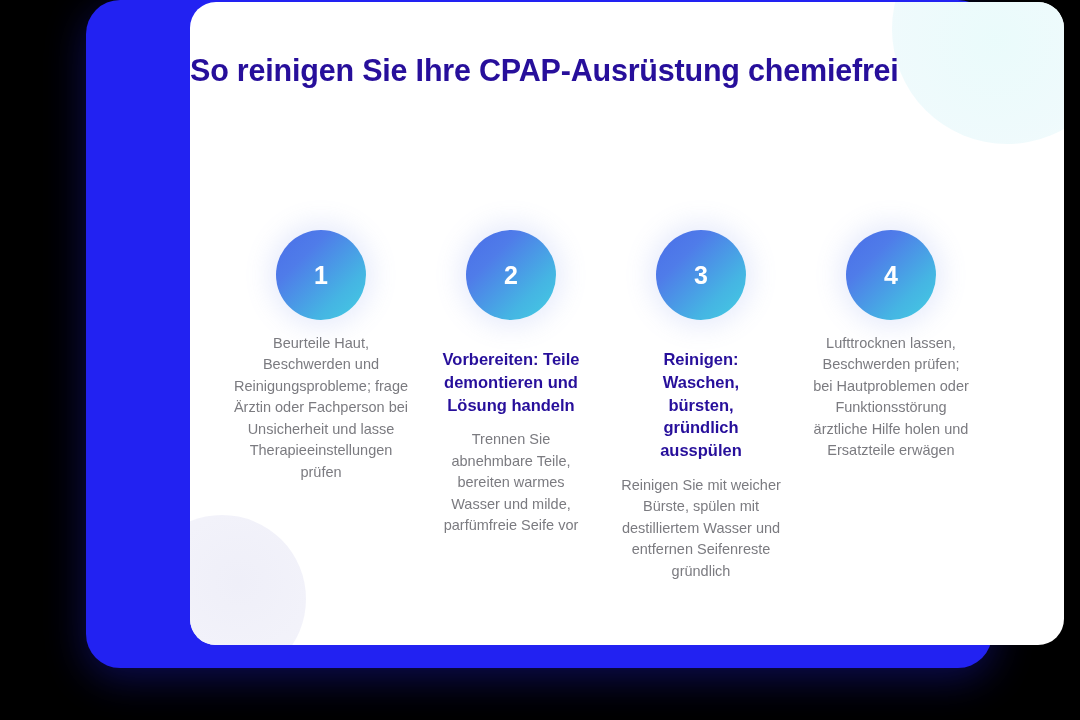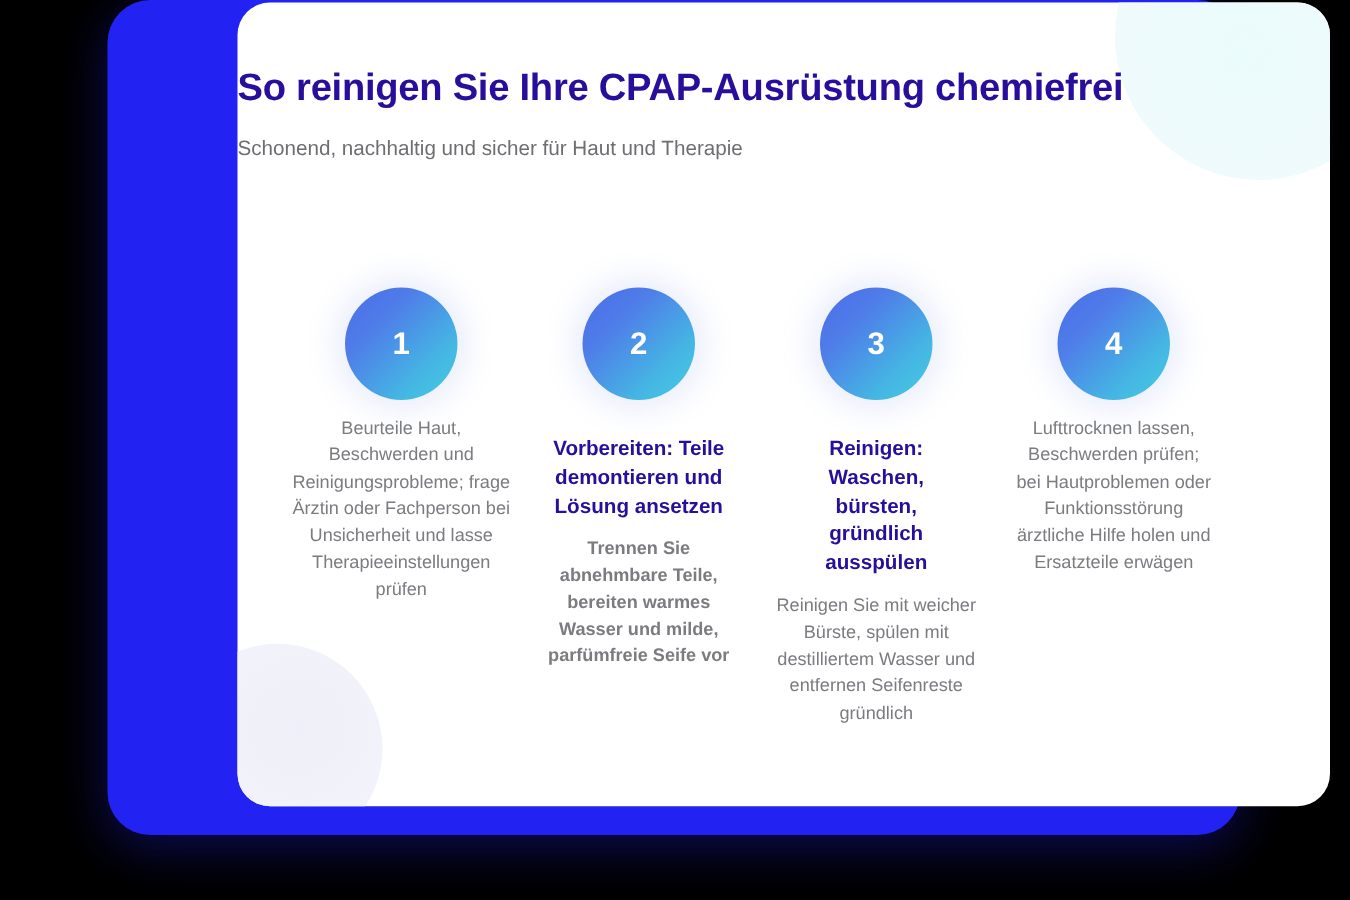--- a/index.html
+++ b/index.html
@@ -117,54 +117,53 @@
     font-size: 14.5px;
     color: #7b7b80;
     line-height: 1.48;
     max-width: 176px;
     text-align: center;
   }
 
   
   .step-card[data-col="1"] .step-desc { max-width: 176px; }
   .step-card[data-col="2"] .step-title { max-width: 172px; }
-  .step-card[data-col="2"] .step-desc { max-width: 150px; font-weight: bold; }
+  .step-card[data-col="2"] .step-desc { max-width: 150px; }
   .step-card[data-col="3"] .step-title { max-width: 108px; }
   .step-card[data-col="3"] .step-desc { max-width: 174px; }
   .step-card[data-col="4"] .step-title { max-width: 168px; }
   .step-card[data-col="4"] .step-desc { max-width: 160px; }
 </style>
 </head>
 <body>
 
 <div id="infographic-frame">
   <div id="card">
 
     <div class="blob" id="blob-top-right"></div>
     <div class="blob" id="blob-bottom-left"></div>
 
     <div id="header">
       <h1 id="page-title">So reinigen Sie Ihre CPAP-Ausrüstung chemiefrei</h1>
-      <p id="page-subtitle">Schonend, nachhaltig und sicher für Haut und Therapie</p>
     </div>
 
     <div id="steps-row">
 
       <div class="step-card" data-col="1">
         <div class="step-badge">
           <span>1</span>
         </div>
         <div class="step-desc">Beurteile Haut, Beschwerden und Reinigungsprobleme; frage Ärztin oder Fachperson bei Unsicherheit und lasse Therapieeinstellungen prüfen</div>
       </div>
 
       <div class="step-card" data-col="2">
         <div class="step-badge">
           <span>2</span>
         </div>
-        <div class="step-title">Vorbereiten: Teile demontieren und Lösung ansetzen</div>
+        <div class="step-title">Vorbereiten: Teile demontieren und Lösung handeln</div>
         <div class="step-desc">Trennen Sie abnehmbare Teile, bereiten warmes Wasser und milde, parfümfreie Seife vor</div>
       </div>
 
       <div class="step-card" data-col="3">
         <div class="step-badge">
           <span>3</span>
         </div>
         <div class="step-title">Reinigen: Waschen, bürsten, gründlich ausspülen</div>
         <div class="step-desc">Reinigen Sie mit weicher Bürste, spülen mit destilliertem Wasser und entfernen Seifenreste gründlich</div>
       </div>

